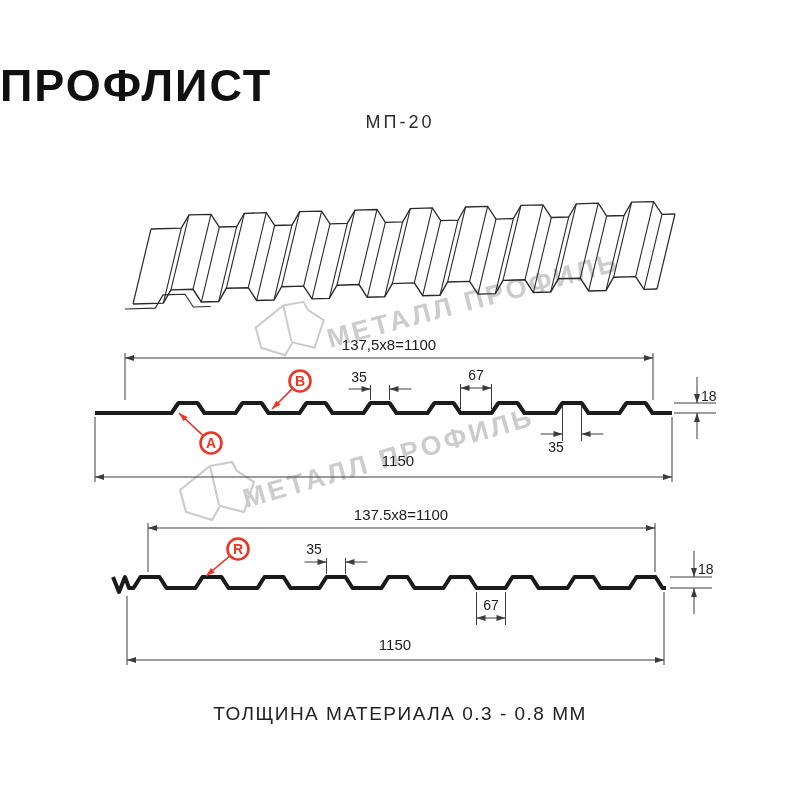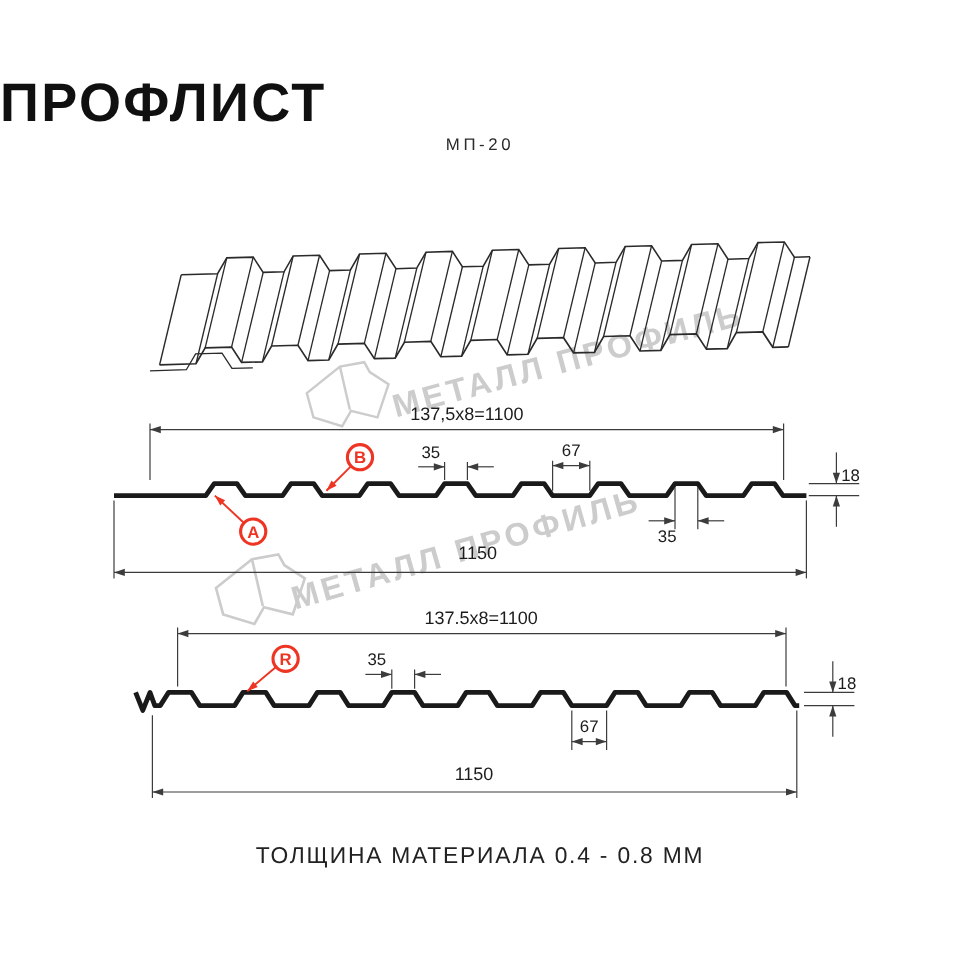--- a/index.html
+++ b/index.html
@@ -1,21 +1,21 @@
 <!DOCTYPE html>
 <html><head>
 <meta charset="utf-8">
 <style>
   html,body{margin:0;padding:0;background:#ffffff;}
   .page{position:relative;width:800px;height:800px;background:#ffffff;overflow:hidden;
         font-family:"Liberation Sans",sans-serif;}
   .title{position:absolute;top:60px;left:0;width:800px;
          font-size:45px;font-weight:bold;letter-spacing:2px;color:#101010;}
   .subtitle{position:absolute;top:112px;left:0;width:800px;text-align:center;
-            font-size:14px;font-weight:500;letter-spacing:3px;color:#2b2b2b;}
+            font-size:18px;font-weight:500;letter-spacing:3px;color:#2b2b2b;}
   .footer{position:absolute;top:703px;left:0;width:800px;text-align:center;
           font-size:19px;letter-spacing:1.5px;color:#222222;}
   svg{position:absolute;left:0;top:0;}
   text{font-family:"Liberation Sans",sans-serif;}
 </style>
 </head>
 <body>
 
 <div class="page">
   <div class="title">ПРОФЛИСТ</div>
@@ -161,14 +161,14 @@
         <polygon points="127,660 136,657 136,663" fill="#3c3c3c"></polygon>
         <polygon points="664,660 655,663 655,657" fill="#3c3c3c"></polygon>
         <text x="395" y="650" font-size="15" fill="#1c1c1c" text-anchor="middle">1150</text>
         <line x1="229.97493942316714" y1="555.7711448617027" x2="206" y2="576" stroke="#ee3524" stroke-width="1.6"></line>
         <polygon points="206,576 210.94401053394165,567.9032870965883 214.81323616920037,572.4890359976356" fill="#ee3524"></polygon>
         <circle cx="238" cy="549" r="10.5" fill="#ffffff" stroke="#ee3524" stroke-width="2.6"></circle>
         <text x="238" y="554" font-size="14" font-weight="bold" fill="#ee3524" text-anchor="middle">R</text>
       </g>
     </svg>
 
-  <div class="footer">ТОЛЩИНА МАТЕРИАЛА 0.4 - 0.8 ММ</div>
+  <div class="footer">ТОЛЩИНА МАТЕРИАЛА 0.3 - 0.8 ММ</div>
 </div>
 
 </body></html>

